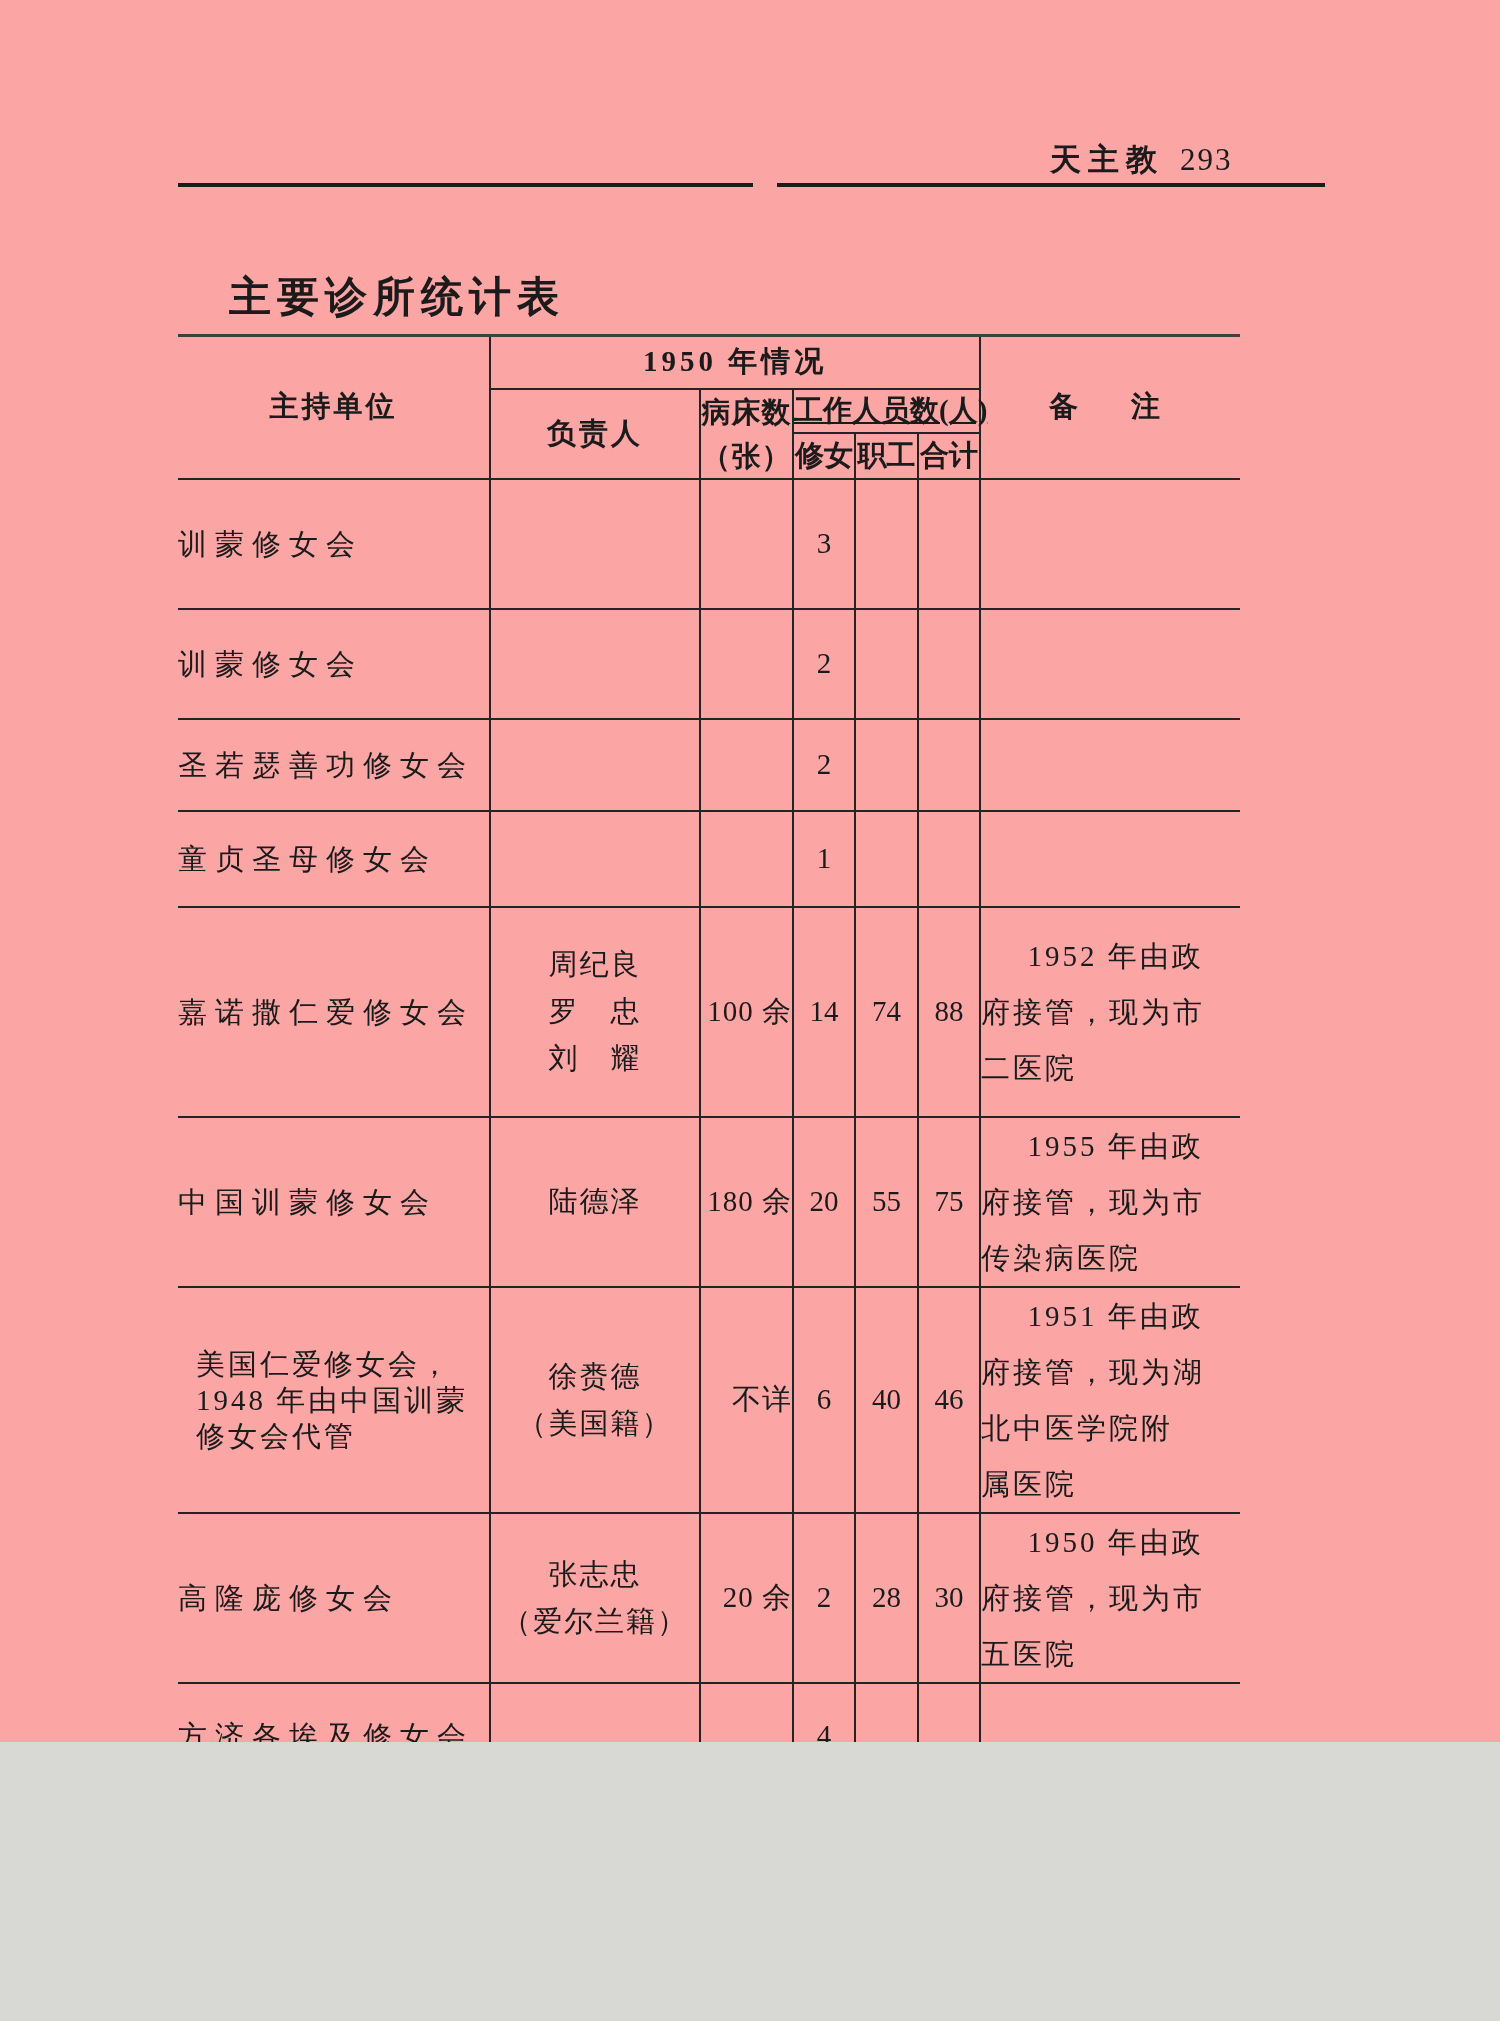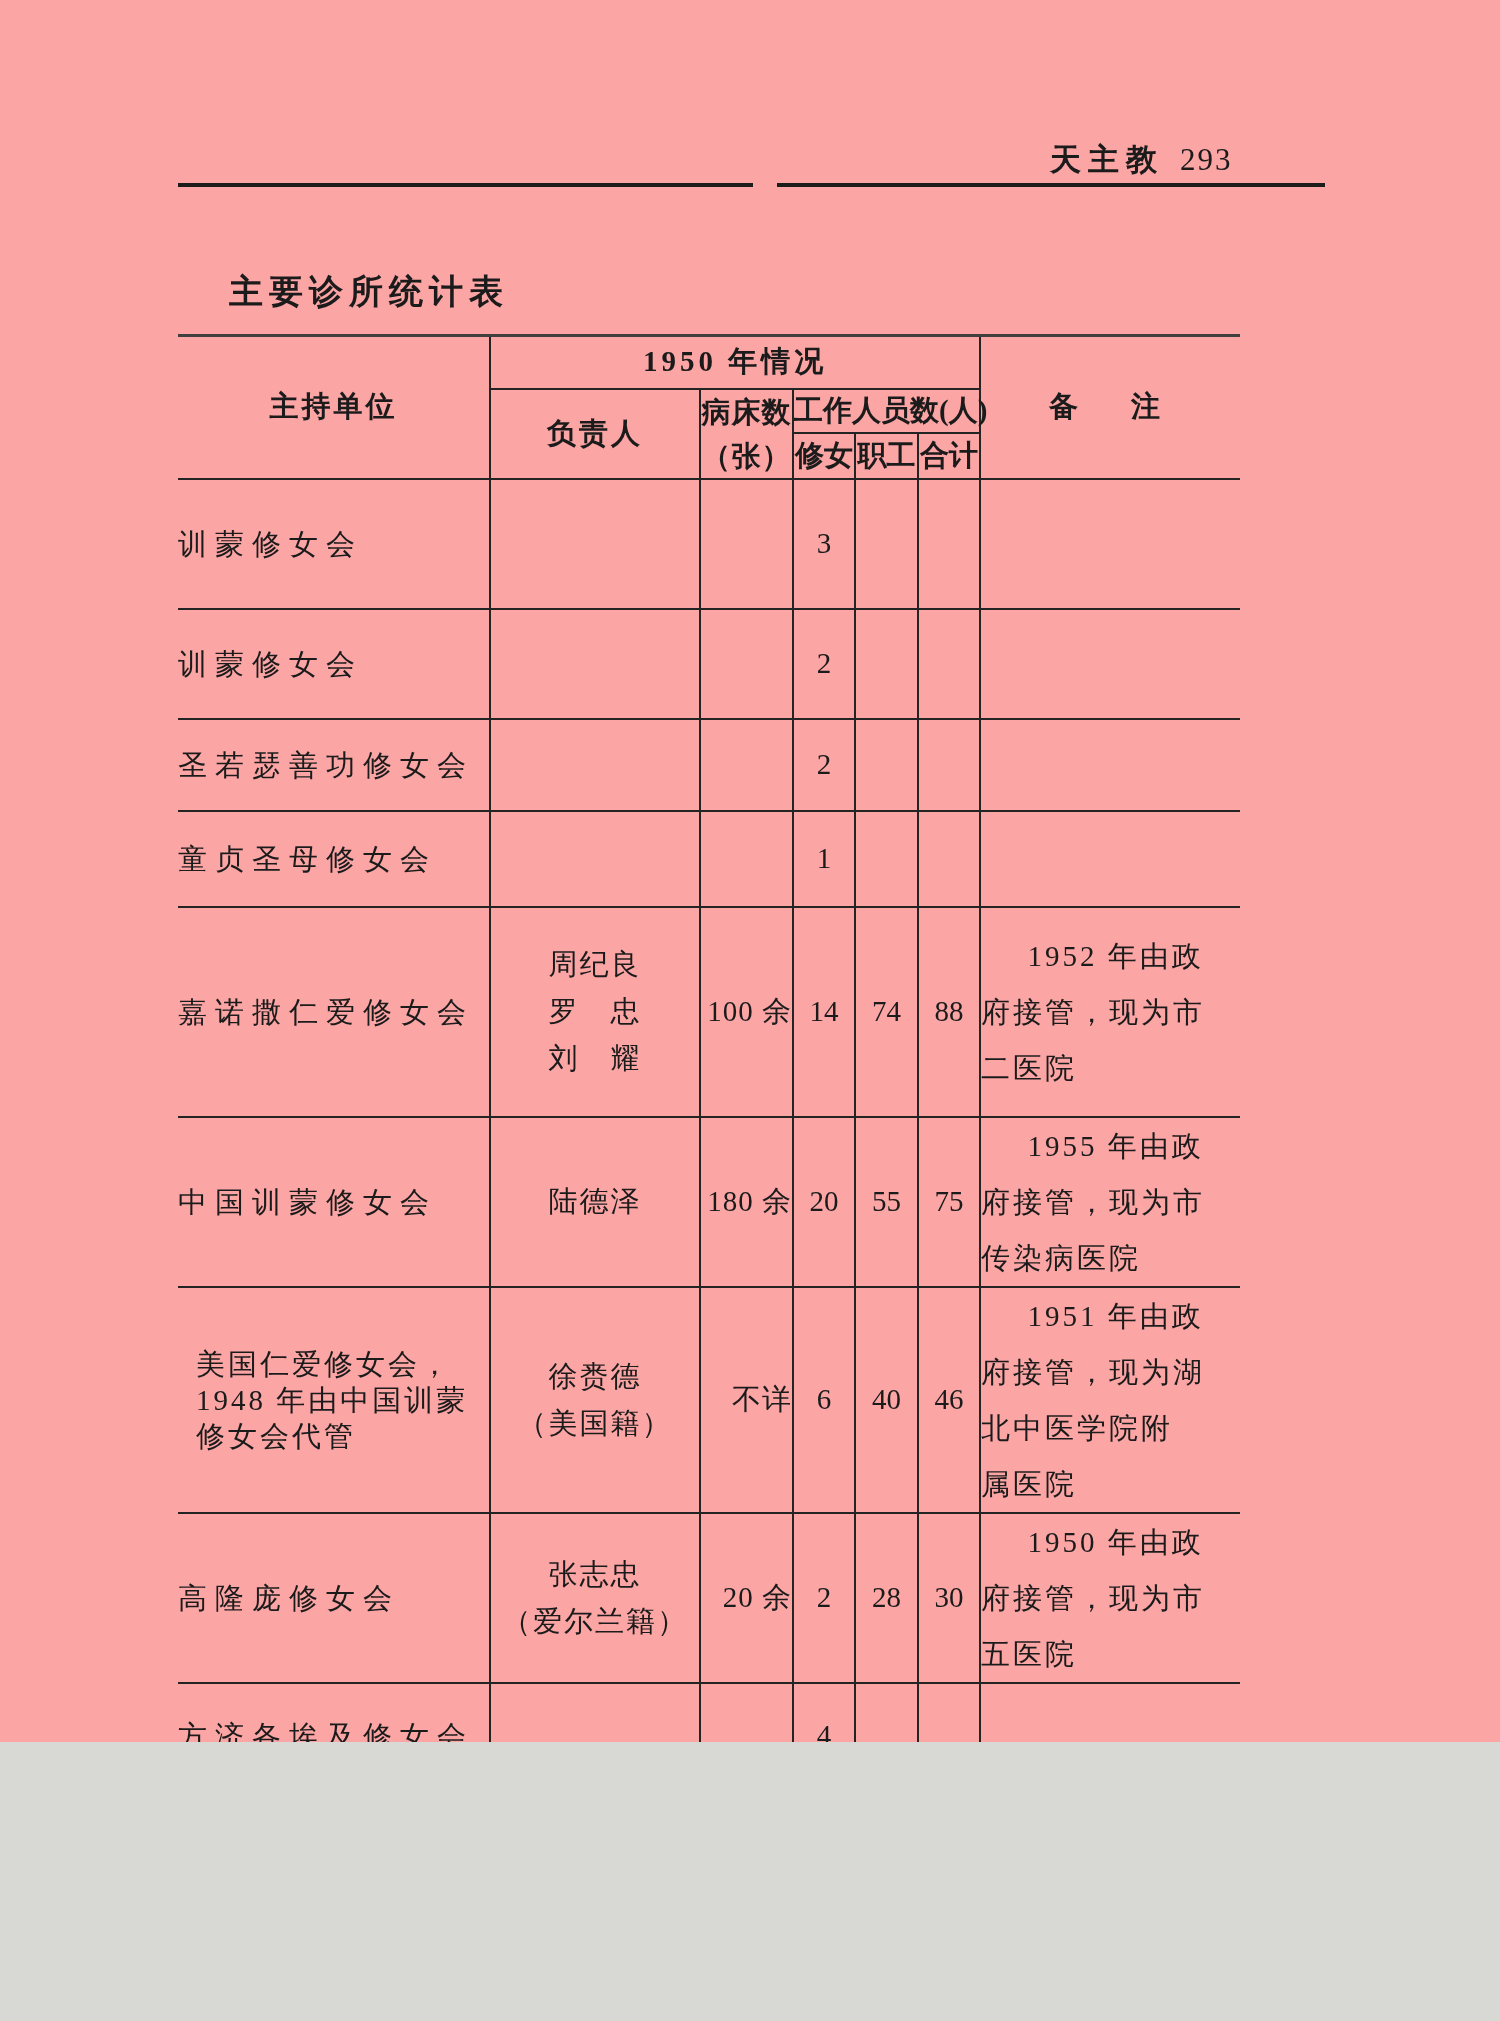--- a/index.html
+++ b/index.html
@@ -27,21 +27,21 @@
   }
   .head-rule{
     position:absolute;top:183px;height:4px;background:#1c1c1c;
   }
   .head-rule.seg-left{left:178px;width:575px;}
   .head-rule.seg-right{left:777px;width:548px;}
   
   .table-title{
     position:absolute;
     left:229px;top:269px;
-    font-size:34px;font-weight:bold;letter-spacing:6px;
+    font-size:42px;font-weight:bold;letter-spacing:6px;
     font-family:Liberation Serif, serif;
   }
   
   table.clinics{
     position:absolute;
     left:178px;top:334px;
     width:1062px;
     border-collapse:collapse;
     table-layout:fixed;
   }
@@ -58,21 +58,21 @@
   tr.last > *{border-bottom:4px solid #1c1c1c;}
   thead th{
     font-weight:bold;
     text-align:center;
     letter-spacing:3px;
   }
   tr.hA{height:53px;}
   tr.hB{height:44px;}
   tr.hC{height:46px;}
   th.h-1950{letter-spacing:4px;}
-  th.h-staff{font-size:26px;letter-spacing:0;white-space:nowrap;}
+  th.h-staff{font-size:26px;letter-spacing:0;white-space:nowrap;text-decoration:underline;}
   th.h-beds{line-height:44px;letter-spacing:1px;}
   th.h-sub{font-size:28px;letter-spacing:0;font-family:Liberation Serif, serif;}
   th.h-remark{letter-spacing:12px;}
   
   td.c-unit{
     text-align:left;
     padding-left:38px;
     letter-spacing:8px;
     line-height:42px;
   }

